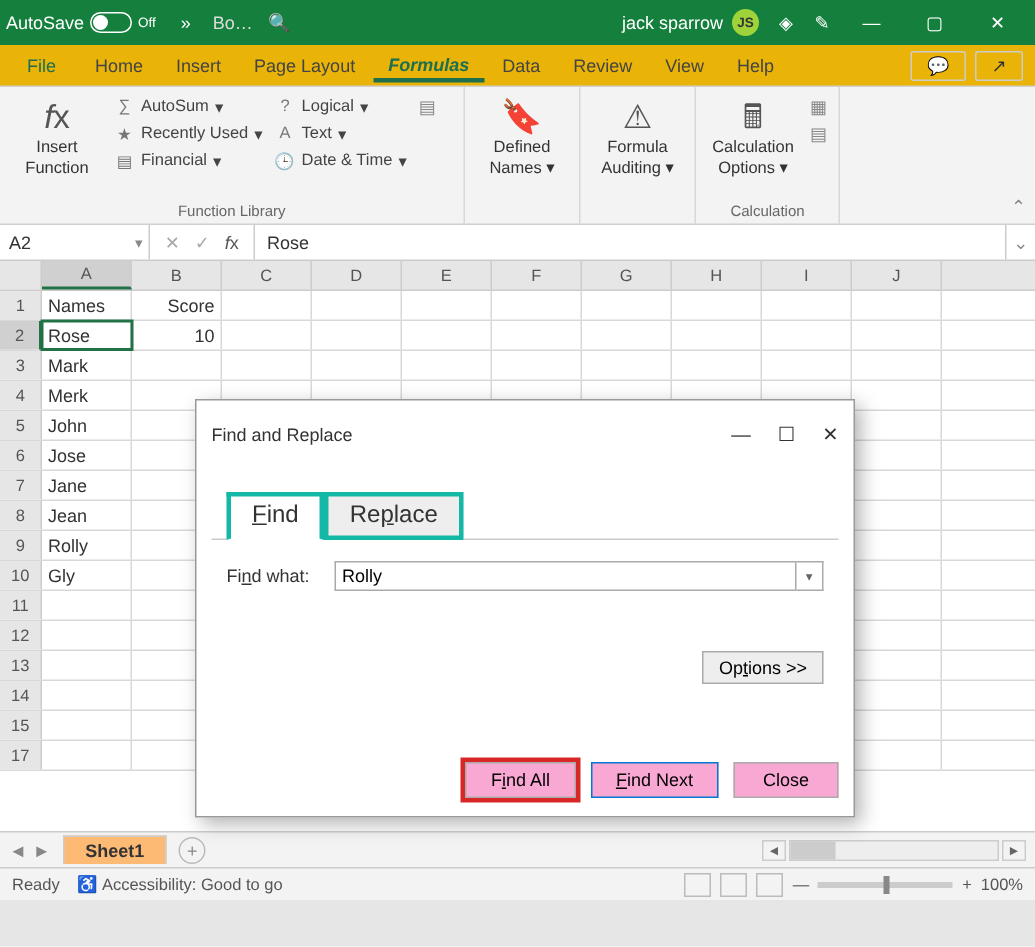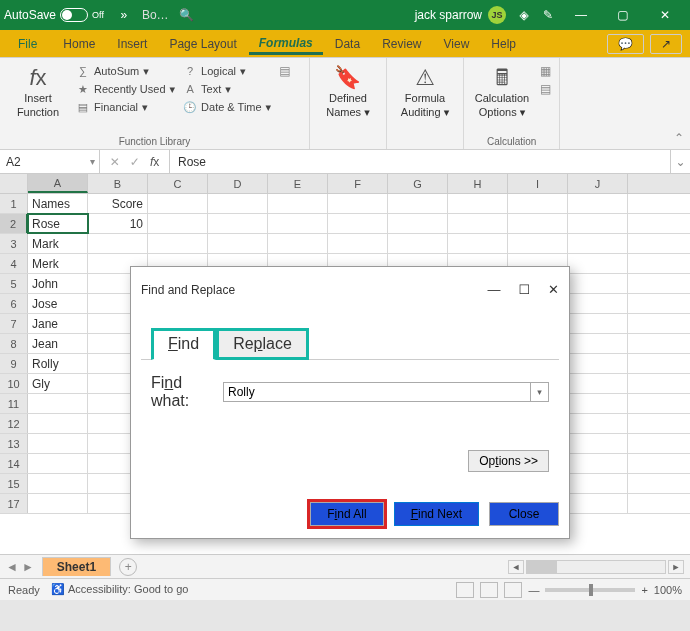--- a/index.html
+++ b/index.html
@@ -77,28 +77,28 @@
 
 
 .dialog { position: absolute; left: 130px; top: 266px; width: 440px; background: #fff; border: 1px solid #999; box-shadow: 4px 4px 12px rgba(0,0,0,0.3); }
 .dialog .dtitle { height: 30px; display: flex; align-items: flex-end; padding: 0 10px; font-size: 12px; }
 .dialog .dtitle .dbtns { margin-left: auto; display: flex; gap: 18px; font-size: 13px; color: #333; }
 .dialog .dtabs { display: flex; padding: 6px 10px 0 20px; gap: 0; }
 .dialog .dtab { padding: 4px 14px; border: 3px solid #14b8a6; background: #eee; font-size: 16px; position: relative; top: 1px; margin-top: 24px; }
 .dialog .dtab.active { background: #fff; border-bottom: 1px solid #fff; }
 .dialog .dbody { border-top: 1px solid #ccc; margin: 0 10px; padding: 14px 10px 10px; }
 .dialog .frow { display: flex; align-items: center; gap: 10px; margin-bottom: 40px; }
-.dialog .frow label { width: 62px; font-size: 16px; }
+.dialog .frow label { width: 62px; font-size: 12px; }
 .dialog .frow .inputwrap { flex: 1; display: flex; }
 .dialog .frow input { flex: 1; border: 1px solid #aaa; padding: 2px 4px; font-size: 12px; height: 20px; }
 .dialog .frow .dd { width: 18px; border: 1px solid #aaa; border-left: none; display: flex; align-items: center; justify-content: center; font-size: 9px; color: #666; }
 .dialog .opts { text-align: right; margin-bottom: 20px; }
 .dialog .opts button { padding: 3px 10px; border: 1px solid #aaa; background: #eee; font-size: 12px; }
 .dialog .dbuttons { display: flex; justify-content: flex-end; gap: 10px; padding: 0 10px 12px; }
-.dialog .dbuttons button { padding: 4px 16px; border: 1px solid #aaa; background: #1d4ed8; font-size: 12px; min-width: 70px; }
+.dialog .dbuttons button { padding: 4px 16px; border: 1px solid #aaa; background: #f9a8d4; font-size: 12px; min-width: 70px; margin-top: 22px; }
 .dialog .dbuttons button.highlight-red { outline: 3px solid #d92626; }
 .dialog .dbuttons button.highlight-blue { border: 1px solid #0078d4; }
 
 .u { text-decoration: underline; }
 </style>
 </head>
 <body>
 
 <div class="titlebar">
   <div class="autosave">

